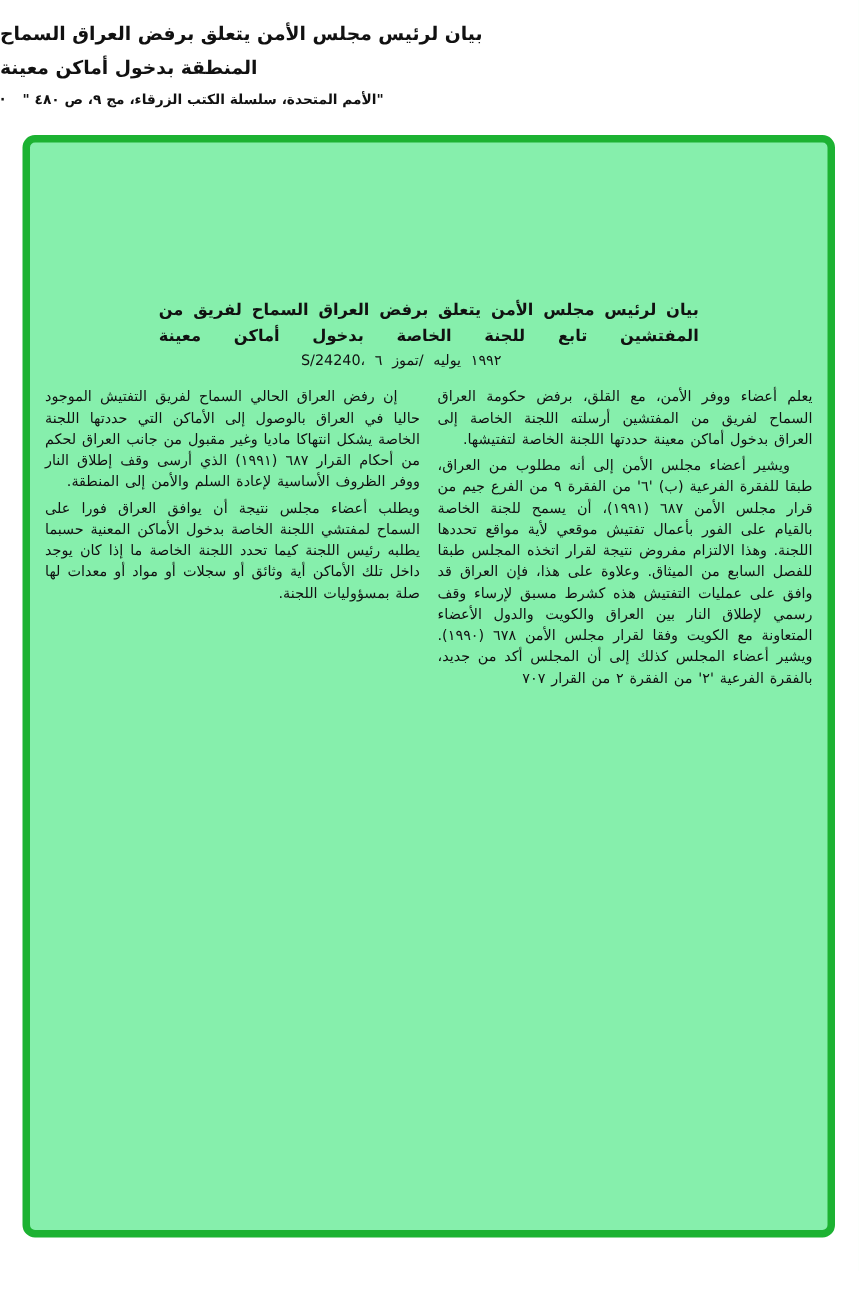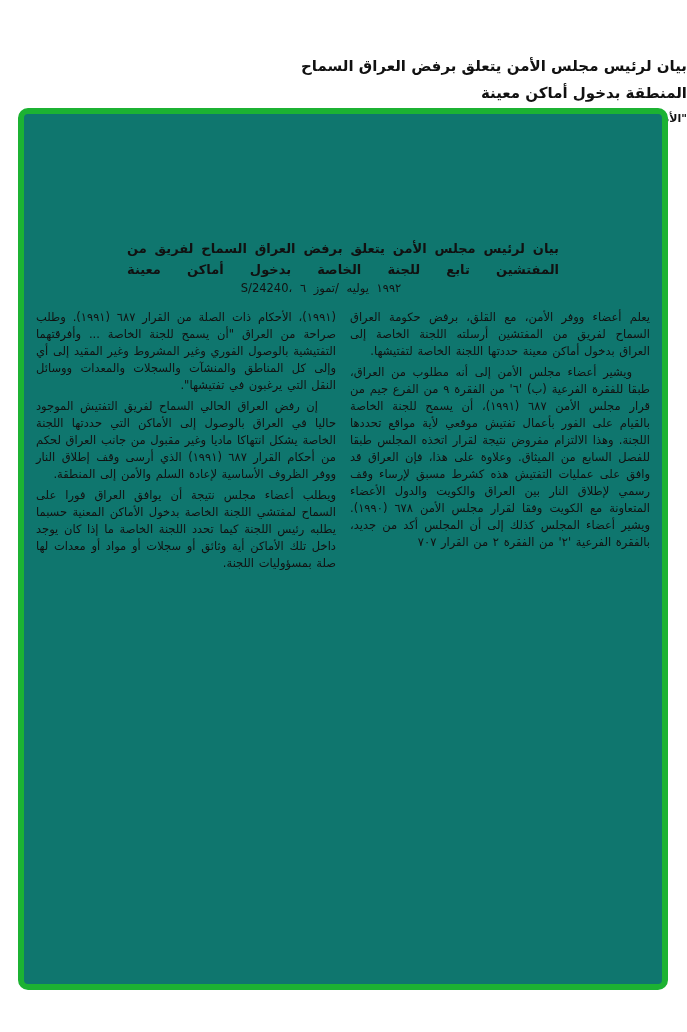--- a/index.html
+++ b/index.html
@@ -8,37 +8,37 @@
     margin: 0; padding: 0;
     width: 687px; height: 1032px;
     background: #ffffff;
     font-family: "DejaVu Sans", sans-serif;
     color: #111;
     overflow: hidden;
   }
   .page { position: relative; width: 687px; height: 1032px; background: #fff; }
 
   
-  .page-header { position: absolute; top: 14px; left: 0; right: 0; text-align: right; direction: rtl; margin-top: 39px; }
+  .page-header { position: absolute; top: 14px; left: 0; right: 0; text-align: left; direction: rtl; }
   .page-header .h-line1,
   .page-header .h-line2 {
     font-weight: bold; font-size: 15px; line-height: 27px; letter-spacing: 0;
   }
   .page-header .h-source {
     font-weight: bold; font-size: 11px; line-height: 20px; margin-top: 2px;
   }
   .page-header .h-source .end-dot { margin-right: 10px; font-weight: bold; }
 
   
   .green-box {
     position: absolute; left: 18px; top: 108px;
     width: 650px; height: 882px;
     border: 6px solid var(--accent);
     border-radius: 10px;
-    background: #0f766e;
+    background: #86efac;
   }
 
   .doc-title {
     direction: rtl;
     width: 432px;
     margin: 124px auto 0 auto;
     font-weight: bold;
     font-size: 13px;
     line-height: 21px;
     text-align: justify;
@@ -101,21 +101,20 @@
       <span class="tok">يوليه</span>
       <span class="tok">١٩٩٢</span>
     </div>
 
     <div class="columns">
       <div class="col">
         <p>يعلم أعضاء ووفر الأمن، مع القلق، برفض حكومة العراق السماح لفريق من المفتشين أرسلته اللجنة الخاصة إلى العراق بدخول أماكن معينة حددتها اللجنة الخاصة لتفتيشها.</p>
         <p class="indent">ويشير أعضاء مجلس الأمن إلى أنه مطلوب من العراق، طبقا للفقرة الفرعية (ب) '٦' من الفقرة ٩ من الفرع جيم من قرار مجلس الأمن ٦٨٧ (١٩٩١)، أن يسمح للجنة الخاصة بالقيام على الفور بأعمال تفتيش موقعي لأية مواقع تحددها اللجنة. وهذا الالتزام مفروض نتيجة لقرار اتخذه المجلس طبقا للفصل السابع من الميثاق. وعلاوة على هذا، فإن العراق قد وافق على عمليات التفتيش هذه كشرط مسبق لإرساء وقف رسمي لإطلاق النار بين العراق والكويت والدول الأعضاء المتعاونة مع الكويت وفقا لقرار مجلس الأمن ٦٧٨ (١٩٩٠). ويشير أعضاء المجلس كذلك إلى أن المجلس أكد من جديد، بالفقرة الفرعية '٢' من الفقرة ٢ من القرار ٧٠٧</p>
       </div>
       <div class="col">
-        <p>(١٩٩١)، الأحكام ذات الصلة من القرار ٦٨٧ (١٩٩١). وطلب صراحة من العراق "أن يسمح للجنة الخاصة ... وأفرقتهما التفتيشية بالوصول الفوري وغير المشروط وغير المقيد إلى أي وإلى كل المناطق والمنشآت والسجلات والمعدات ووسائل النقل التي يرغبون في تفتيشها".</p>
         <p class="indent">إن رفض العراق الحالي السماح لفريق التفتيش الموجود حاليا في العراق بالوصول إلى الأماكن التي حددتها اللجنة الخاصة يشكل انتهاكا ماديا وغير مقبول من جانب العراق لحكم من أحكام القرار ٦٨٧ (١٩٩١) الذي أرسى وقف إطلاق النار ووفر الظروف الأساسية لإعادة السلم والأمن إلى المنطقة.</p>
         <p>ويطلب أعضاء مجلس نتيجة أن يوافق العراق فورا على السماح لمفتشي اللجنة الخاصة بدخول الأماكن المعنية حسبما يطلبه رئيس اللجنة كيما تحدد اللجنة الخاصة ما إذا كان يوجد داخل تلك الأماكن أية وثائق أو سجلات أو مواد أو معدات لها صلة بمسؤوليات اللجنة.</p>
       </div>
     </div>
 
   </div>
 
 </div>
 
 </body></html>

